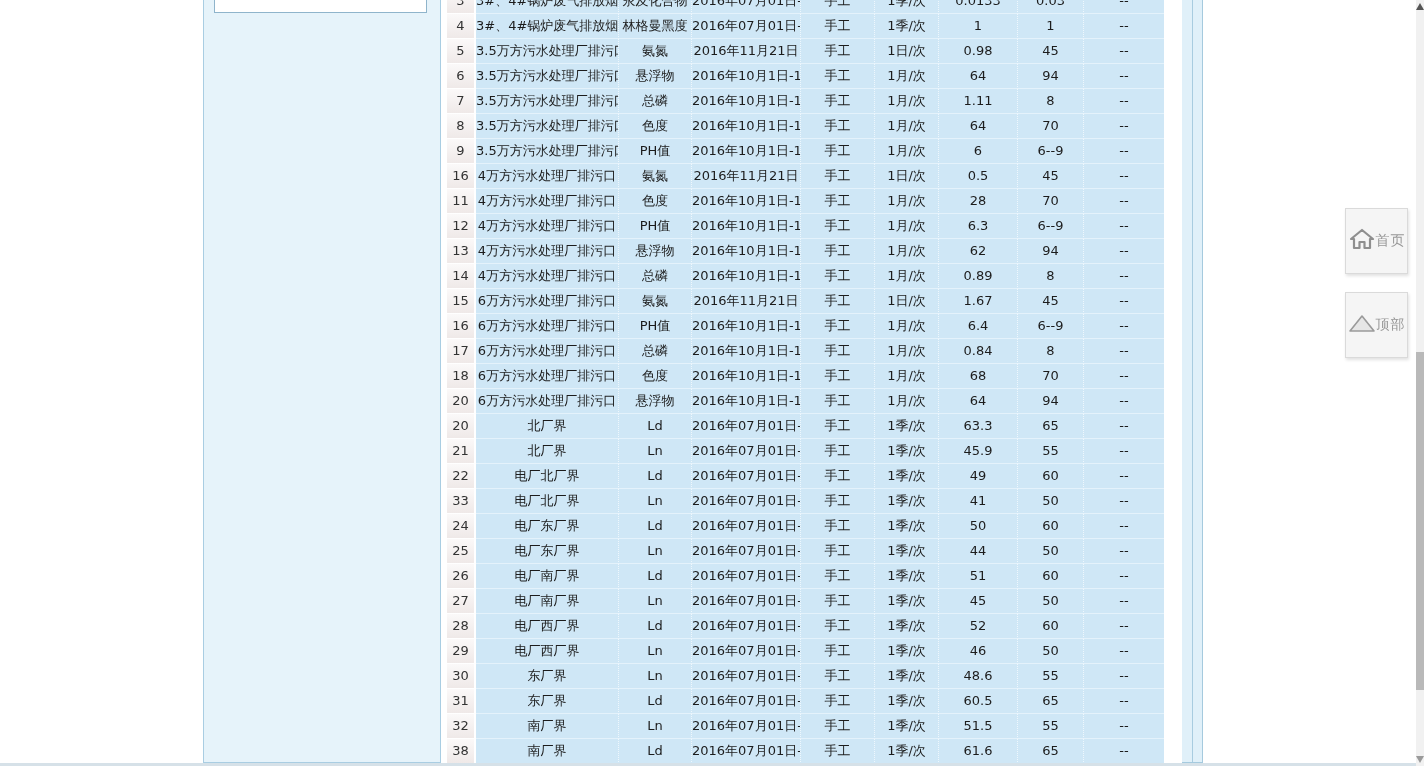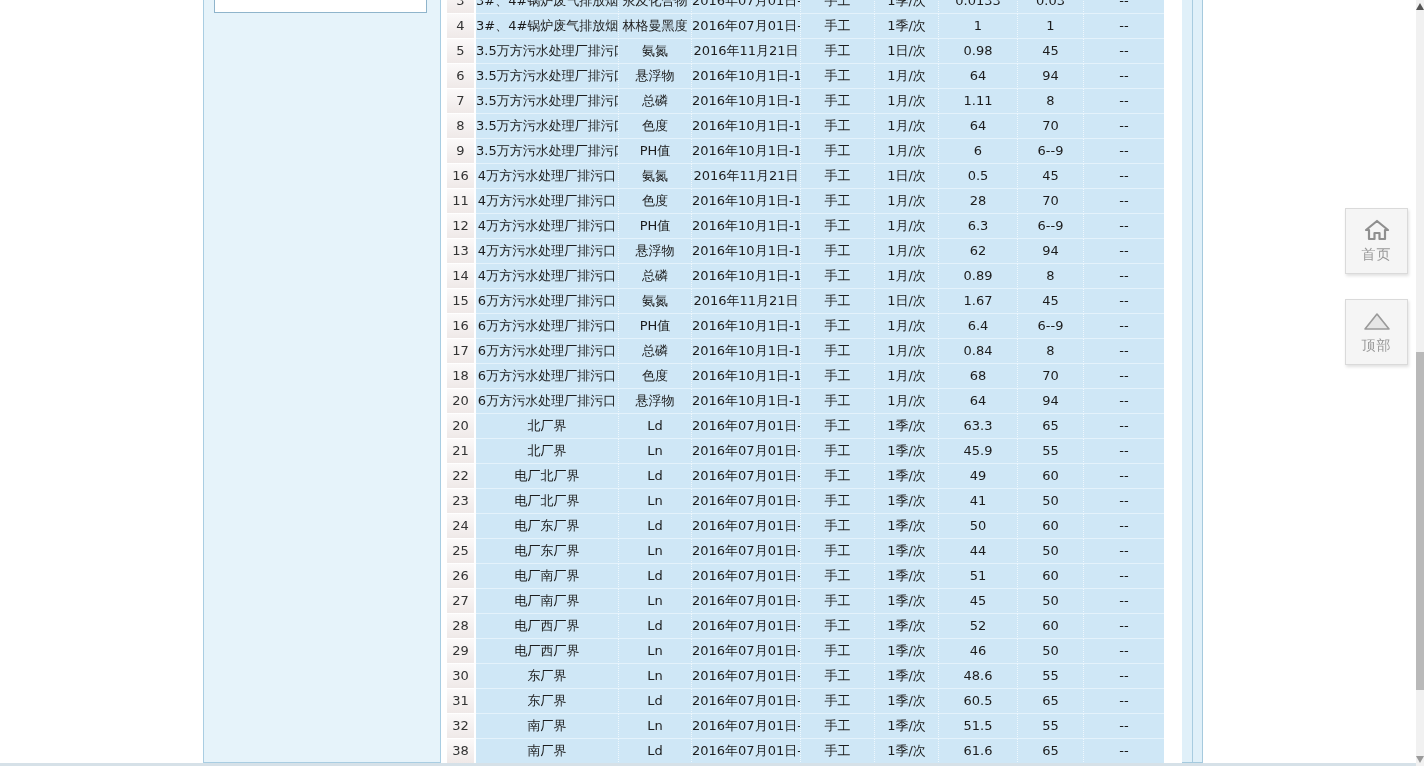--- a/index.html
+++ b/index.html
@@ -73,25 +73,25 @@
     position: absolute; left: 0; top: 763px; width: 1424px; height: 3px;
     background: #d6e1e8;
   }
 
   
   .side-btn {
     position: absolute; left: 1345px; width: 63px; height: 66px;
     background: #f5f5f5;
     border: 1px solid #dadada;
     box-shadow: 1px 2px 3px rgba(0,0,0,0.12);
-    display: flex; flex-direction: column; align-items: center; justify-content: center;
+    display: flex; flex-direction: row; align-items: center; justify-content: center;
     cursor: pointer;
   }
   .side-btn.home { top: 208px; }
-  .side-btn.top  { top: 299px; }
+  .side-btn.top  { top: 292px; }
   .side-btn .icn { width: 28px; height: 22px; display: block; margin-bottom: 5px; }
   .side-btn .lbl { font-size: 14px; color: #979797; letter-spacing: 1px; }
 
   
   .scrollbar {
     position: absolute; right: 0; top: 0; width: 8px; height: 766px;
     background: #f1f1f1;
   }
   .scrollbar .thumb {
     position: absolute; left: 0; top: 352px; width: 8px; height: 338px;
@@ -347,21 +347,21 @@
     <div class="t-cell c2">Ld</div>
     <div class="t-cell c3">2016年07月01日-09</div>
     <div class="t-cell c4">手工</div>
     <div class="t-cell c5">1季/次</div>
     <div class="t-cell c6">49</div>
     <div class="t-cell c7">60</div>
     <div class="t-cell c8">--</div>
   </div>
 
   <div class="t-row">
-    <div class="t-cell no c0">23</div>
+    <div class="t-cell no c0">33</div>
     <div class="t-cell c1">电厂北厂界</div>
     <div class="t-cell c2">Ln</div>
     <div class="t-cell c3">2016年07月01日-09</div>
     <div class="t-cell c4">手工</div>
     <div class="t-cell c5">1季/次</div>
     <div class="t-cell c6">41</div>
     <div class="t-cell c7">50</div>
     <div class="t-cell c8">--</div>
   </div>
 

